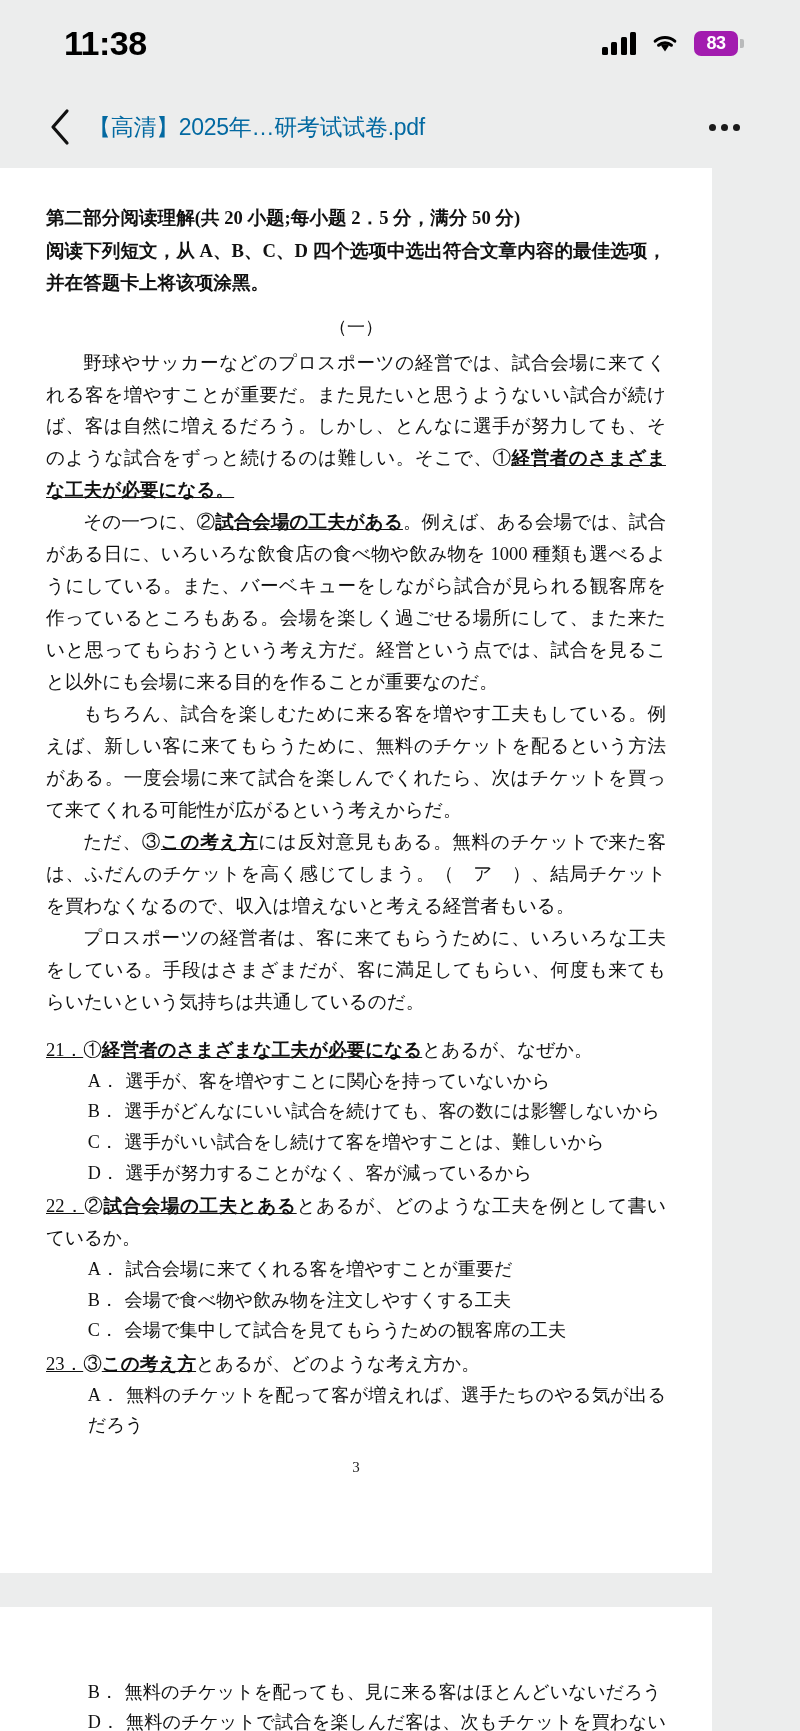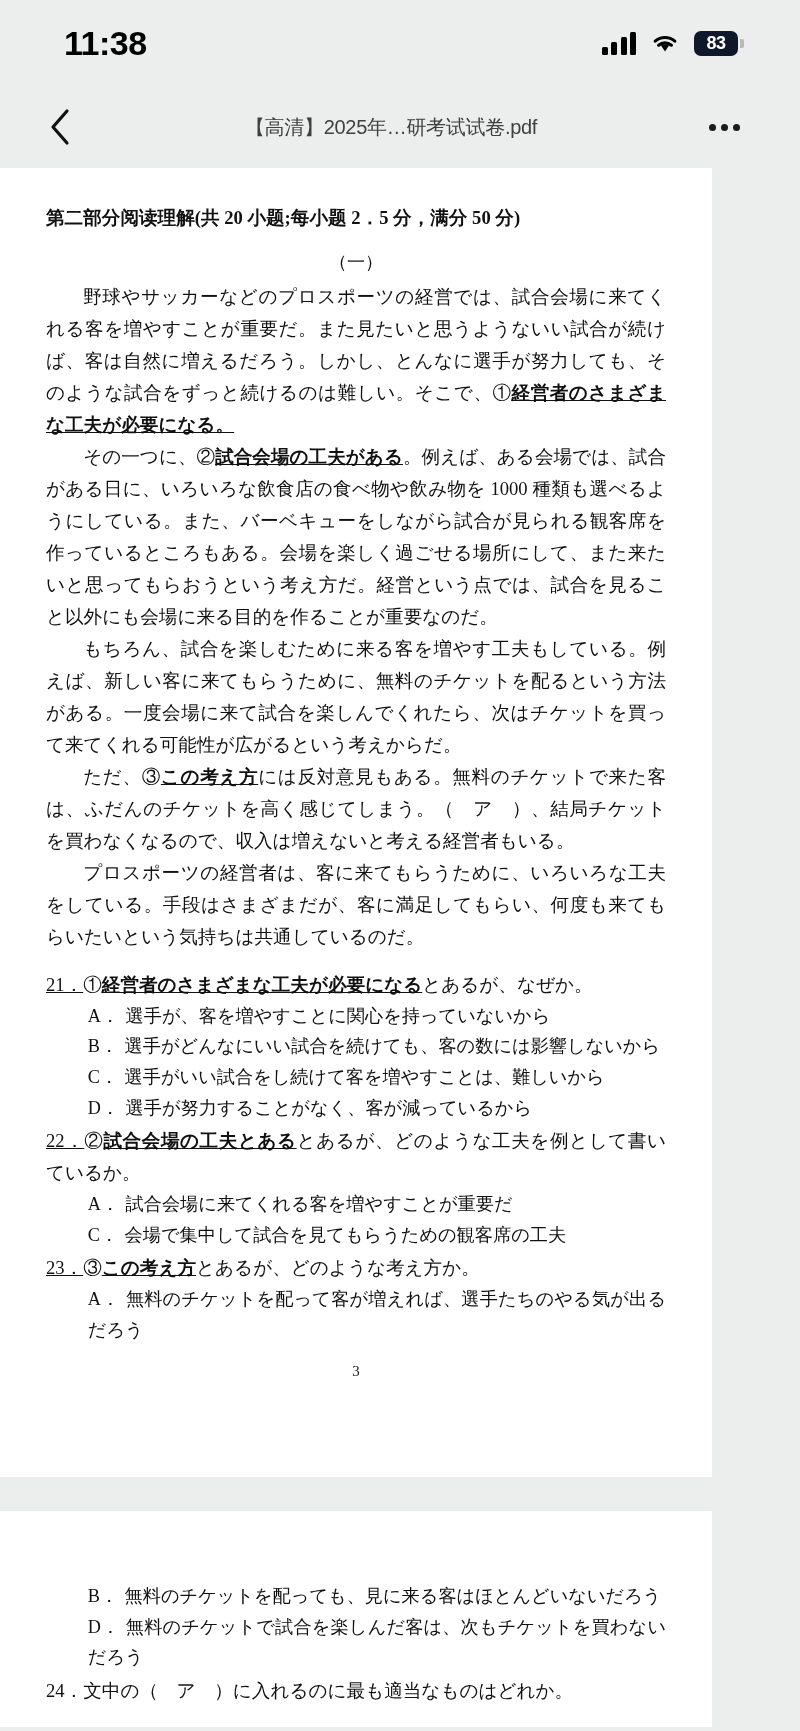--- a/index.html
+++ b/index.html
@@ -40,21 +40,21 @@
   .bars { display: flex; align-items: flex-end; gap: 3.5px; height: 24px; }
   .bars i { display: block; width: 6px; background: #000; border-radius: 1.5px; }
   .bars i:nth-child(1) { height: 8px; }
   .bars i:nth-child(2) { height: 13px; }
   .bars i:nth-child(3) { height: 18px; }
   .bars i:nth-child(4) { height: 23px; }
   .wifi { width: 30px; height: 24px; position: relative; }
   .battery {
     position: relative;
     width: 44px; height: 25px;
-    background: #0f172a;
+    background: #a21caf;
     border-radius: 7px;
     display: flex; align-items: center; justify-content: center;
   }
   .battery::after {
     content: "";
     position: absolute; right: -6px; top: 8px;
     width: 4px; height: 9px;
     background: #b9babb;
     border-radius: 0 2px 2px 0;
   }
@@ -73,23 +73,23 @@
     padding: 0 52px 0 38px;
     position: relative;
   }
   .nav-back {
     width: 44px; height: 44px;
     display: flex; align-items: center; justify-content: center;
     cursor: pointer;
   }
   .nav-title {
     flex: 1;
-    text-align: center;
-    font-size: 20px;
-    color: #404040;
+    text-align: left;
+    font-size: 23px;
+    color: #0369a1;
     letter-spacing: -0.3px;
     white-space: nowrap;
     overflow: hidden;
     text-overflow: ellipsis;
     padding: 0 6px;
   }
   .nav-more {
     width: 48px; height: 44px;
     display: flex; align-items: center; justify-content: center;
     gap: 5px;
@@ -191,20 +191,21 @@
       <b></b>
     </div>
   </div>
 
   <div class="doc-area">
 
     <div class="page">
       <div class="doc">
 
         <div class="hdr">第二部分阅读理解(共 20 小题;每小题 2．5 分，满分 50 分)</div>
+        <div class="hdr2">阅读下列短文，从 A、B、C、D 四个选项中选出符合文章内容的最佳选项，并在答题卡上将该项涂黑。</div>
 
         <div class="centered">（一）</div>
 
         <p class="para">
           <span>野球やサッカーなどのプロスポーツの経営では、試合会場に来てくれる客を増やすことが重要だ。また見たいと思うようないい試合が続けば、客は自然に増えるだろう。しかし、とんなに選手が努力しても、そのような試合をずっと続けるのは難しい。そこで、①</span><span class="ub">経営者のさまざまな工夫が必要になる。</span>
         </p>
 
         <p class="para">
           <span>その一つに、②</span><span class="ub">試合会場の工夫がある</span><span>。例えば、ある会場では、試合がある日に、いろいろな飲食店の食べ物や飲み物を 1000 種類も選べるようにしている。また、バーベキューをしながら試合が見られる観客席を作っているところもある。会場を楽しく過ごせる場所にして、また来たいと思ってもらおうという考え方だ。経営という点では、試合を見ること以外にも会場に来る目的を作ることが重要なのだ。</span>
         </p>
@@ -224,20 +225,21 @@
         </div>
         <div class="opt"><span class="lbl">A．</span><span>選手が、客を増やすことに関心を持っていないから</span></div>
         <div class="opt"><span class="lbl">B．</span><span>選手がどんなにいい試合を続けても、客の数には影響しないから</span></div>
         <div class="opt"><span class="lbl">C．</span><span>選手がいい試合をし続けて客を増やすことは、難しいから</span></div>
         <div class="opt"><span class="lbl">D．</span><span>選手が努力することがなく、客が減っているから</span></div>
 
         <div class="qnum">
           <span class="n">22．</span><span>②</span><span class="ub">試合会場の工夫とある</span><span>とあるが、どのような工夫を例として書いているか。</span>
         </div>
         <div class="opt"><span class="lbl">A．</span><span>試合会場に来てくれる客を増やすことが重要だ</span></div>
+        <div class="opt"><span class="lbl">B．</span><span>会場で食べ物や飲み物を注文しやすくする工夫</span></div>
         <div class="opt"><span class="lbl">C．</span><span>会場で集中して試合を見てもらうための観客席の工夫</span></div>
 
         <div class="qnum">
           <span class="n">23．</span><span>③</span><span class="ub">この考え方</span><span>とあるが、どのような考え方か。</span>
         </div>
         <div class="opt"><span class="lbl">A．</span><span>無料のチケットを配って客が増えれば、選手たちのやる気が出るだろう</span></div>
 
         <div class="pagenum">3</div>
       </div>
       <div style="height:72px"></div>

